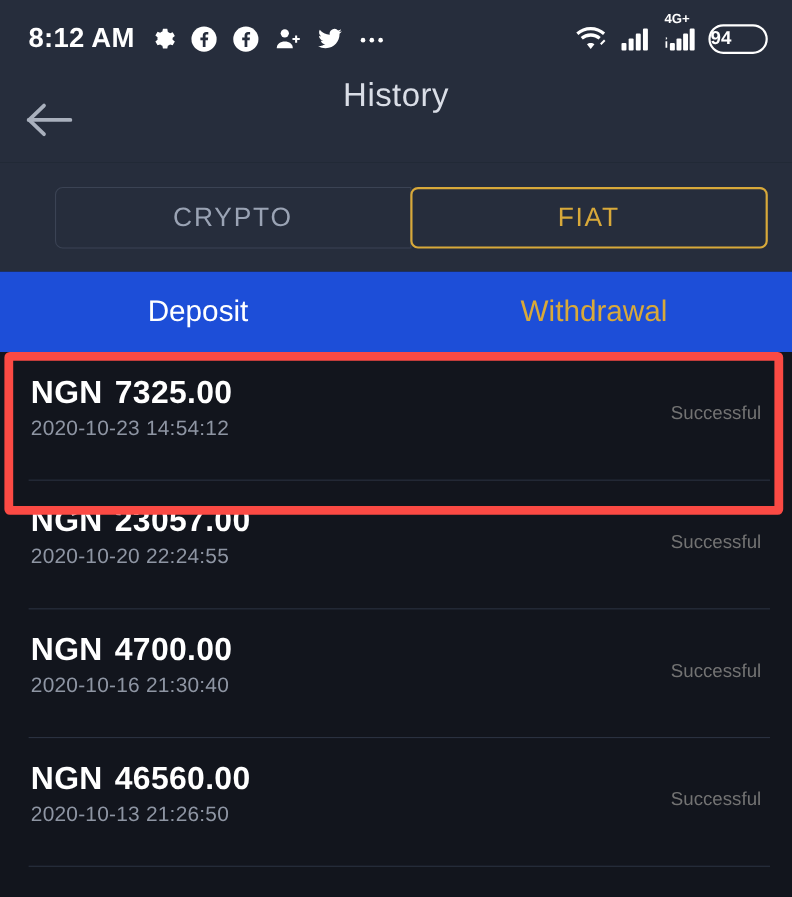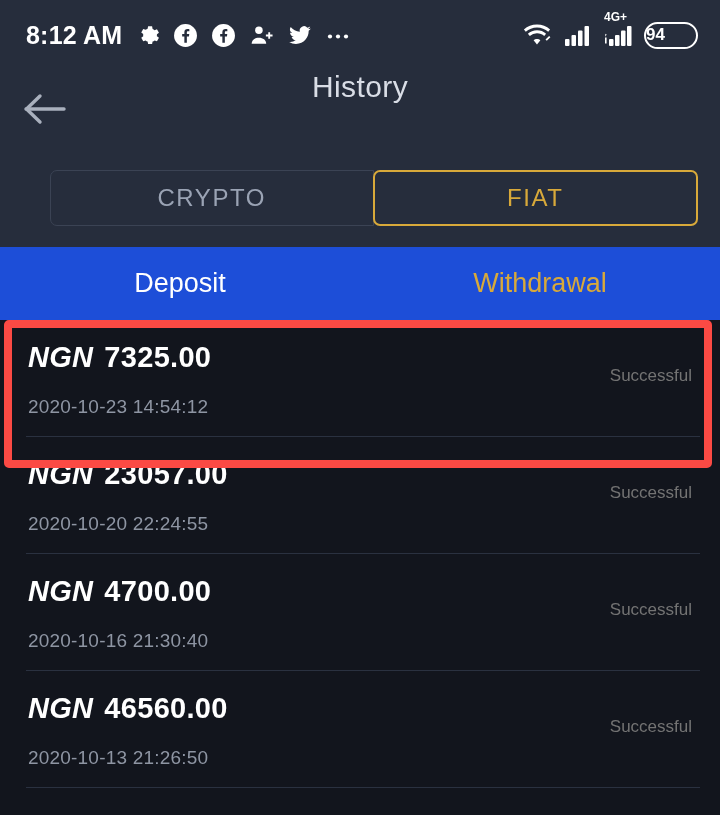--- a/index.html
+++ b/index.html
@@ -84,23 +84,23 @@
     position:absolute; top:320px; left:0; width:720px; height:495px;
     background:#12151d;
   }
   .row{
     position:relative; height:117px; padding:22px 26px 0 28px;
   }
   .row .amount{
     color:#ffffff; font-size:29px; font-weight:bold; letter-spacing:.3px;
     line-height:1.05; white-space:nowrap;
   }
-  .row .amount .cur{ margin-right:11px;font-style:italic; }
+  .row .amount .cur{ margin-right:11px; }
   .row .time{
-    color:#8e95a3; font-size:19px; margin-top:24px; letter-spacing:.2px;
+    color:#8e95a3; font-size:19px; margin-top:7px; letter-spacing:.2px;
   }
   .row .status{
     position:absolute; right:28px; top:46px;
     color:#737373; font-size:17px;
   }
   .row .divider{
     position:absolute; left:26px; right:20px; bottom:0;
     height:1px; background:#2a3140;
   }
 

